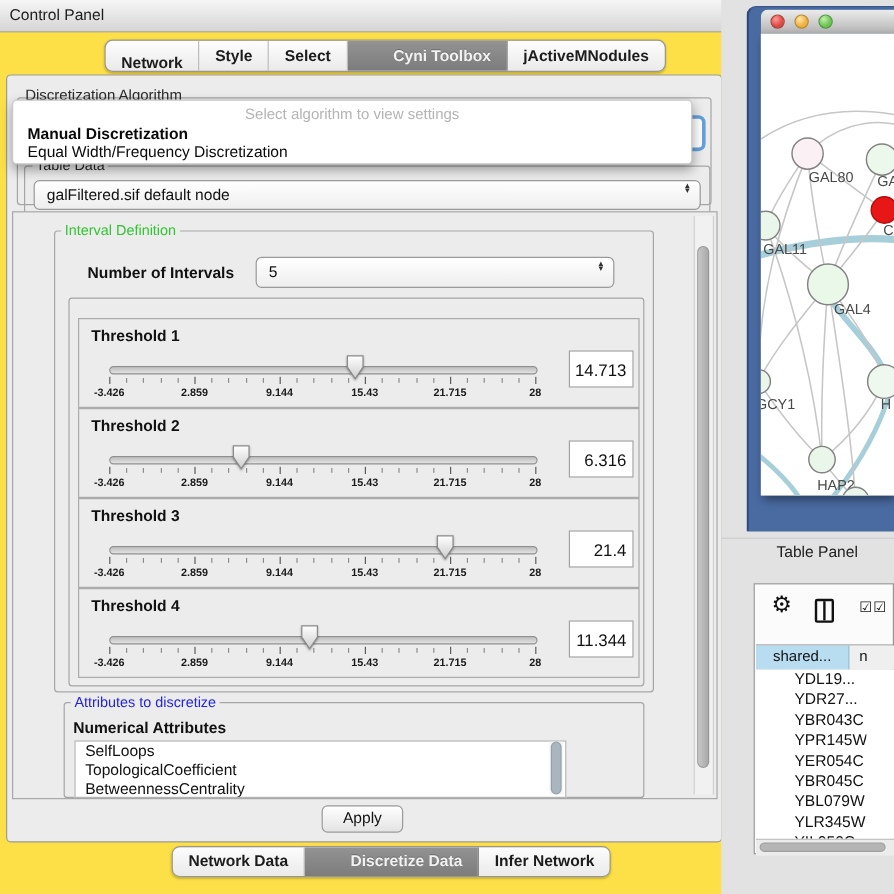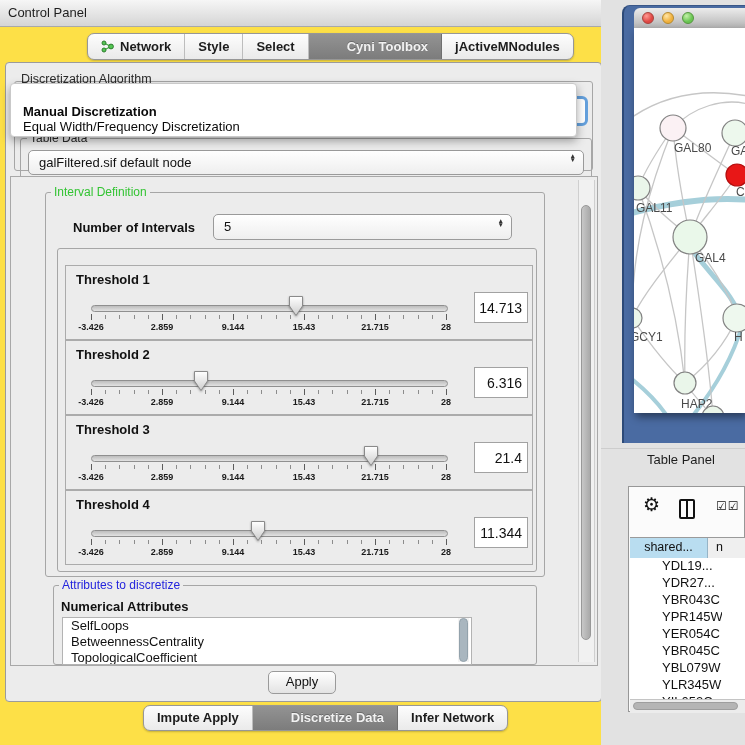--- a/index.html
+++ b/index.html
@@ -12,21 +12,21 @@
   .win-title{left:8px;top:0;line-height:26px;font-size:13px;color:#1d1d1d;}
   .float-btn{right:30px;top:9px;width:9px;height:8px;border:2px solid #1d1d1d;border-radius:1px;}
   .close-btn{right:12px;top:5px;font-size:13px;font-weight:bold;color:#1d1d1d;cursor:default;}
 
   
   .tabbar{display:flex;border:1px solid #979797;border-radius:7px;overflow:hidden;background:linear-gradient(#fdfdfd,#eaeaea);box-shadow:0 1px 2px rgba(0,0,0,.22);}
   .tab{padding:0 13px;font-size:13px;font-weight:600;color:#1c1c1c;display:flex;align-items:center;gap:6px;border-right:1px solid #bdbdbd;}
   .tab:last-child{border-right:none;}
   .tab.selected{background:linear-gradient(#939393,#7c7c7c);color:#f2f2f2;border-right:1px solid #6f6f6f;text-shadow:0 -1px 0 rgba(0,0,0,.25);padding-left:38px;}
   .tabbar.top{left:87px;top:33px;height:25px;}
-  .tabbar.top .tab{line-height:25px;}
+  .tabbar.top .tab{line-height:25px;flex-direction:column;}
   .tabbar.bottom{left:143px;top:705px;height:24px;}
   .tabbar.bottom .tab{line-height:24px;}
 
   
   .panel{left:5px;top:62px;width:595px;height:638px;background:#ececec;border:1px solid #9b9b9b;border-radius:4px;}
   .group{border:1px solid #a6a6a6;border-radius:3px;}
   .gtitle{position:absolute;background:#ececec;padding:0 3px;font-size:12px;color:#2a2a2a;white-space:nowrap;}
   .gtitle.green{color:#33c433;}
   .gtitle.blue{color:#2424dd;}
 
@@ -364,42 +364,43 @@
 
   <div class="abs vscroll">
       <div class="vthumb"></div>
     </div>
 
   <div class="abs group attr-group"></div>
   <span class="abs gtitle blue attr-title">Attributes to discretize</span>
   <span class="abs attr-label">Numerical Attributes</span>
   <div class="abs attr-list">
       <div class="attr-item">SelfLoops</div>
+      <div class="attr-item">TopologicalCoefficient</div>
       <div class="attr-item">BetweennessCentrality</div>
-      <div class="attr-item">TopologicalCoefficient</div>
     </div>
   <div class="abs attr-scroll" style="left:458px;top:618px;">
       <div class="vthumb"></div>
     </div>
 
   <div class="abs apply-btn">Apply</div>
 
   <div class="abs tabbar bottom">
     <div class="tab">
-        <span>Impute Apply</span>
+        <span>Network Data</span>
       </div>
     <div class="tab selected">
         <span>Discretize Data</span>
       </div>
     <div class="tab">
         <span>Infer Network</span>
       </div>
   </div>
 
   <div class="abs popup">
+    <div class="ph">Select algorithm to view settings</div>
     <div class="opt1">Manual Discretization</div>
     <div class="opt2">Equal Width/Frequency Discretization</div>
   </div>
 
   <div class="abs right-bg"></div>
   <div class="abs net-window"></div>
   <div class="abs net-titlebar">
     <span class="light red"></span>
     <span class="light yellow"></span>
     <span class="light green"></span>

